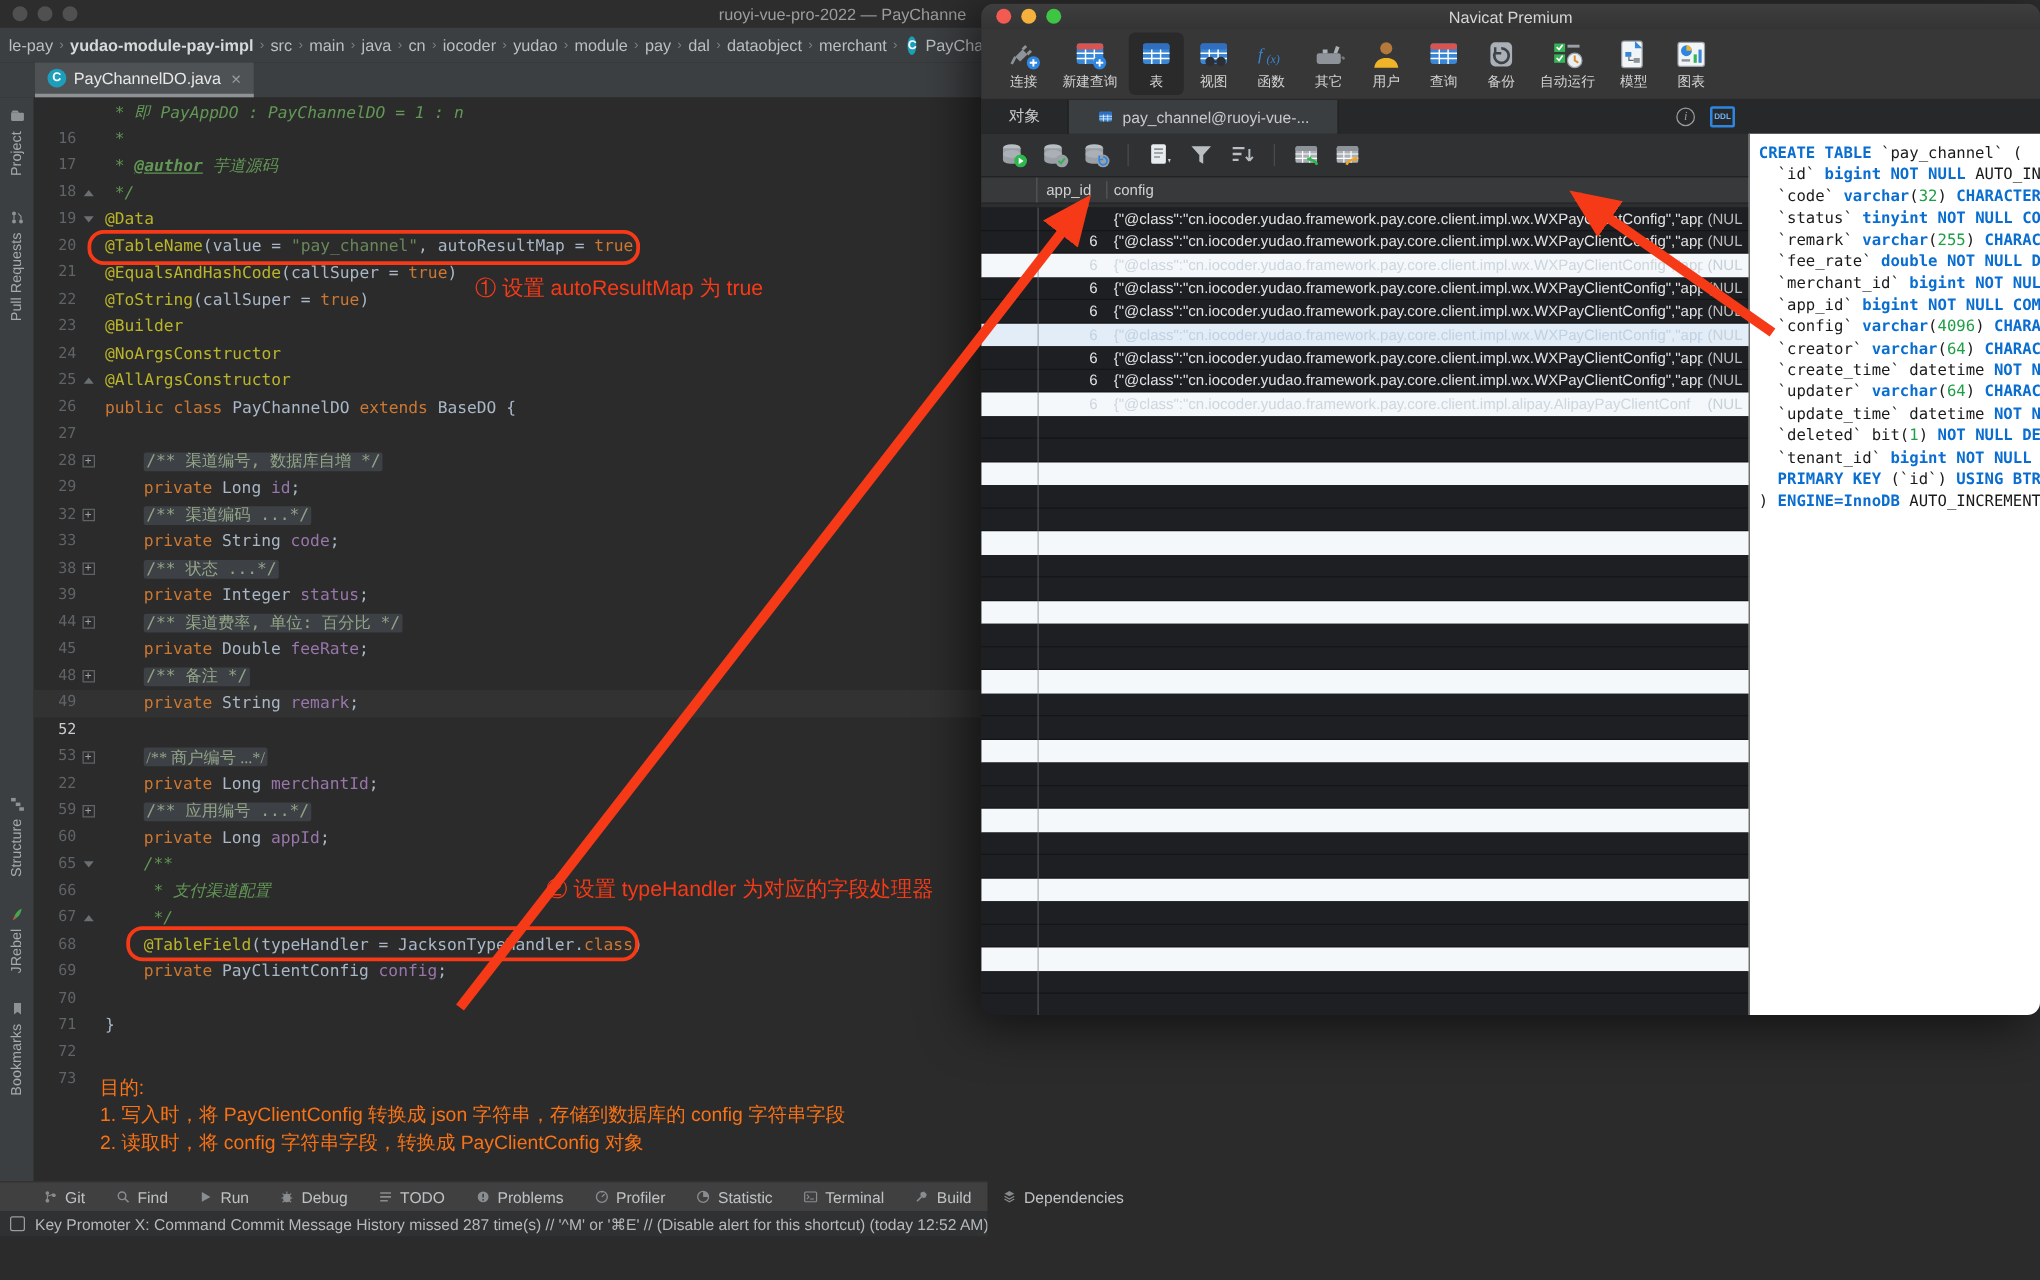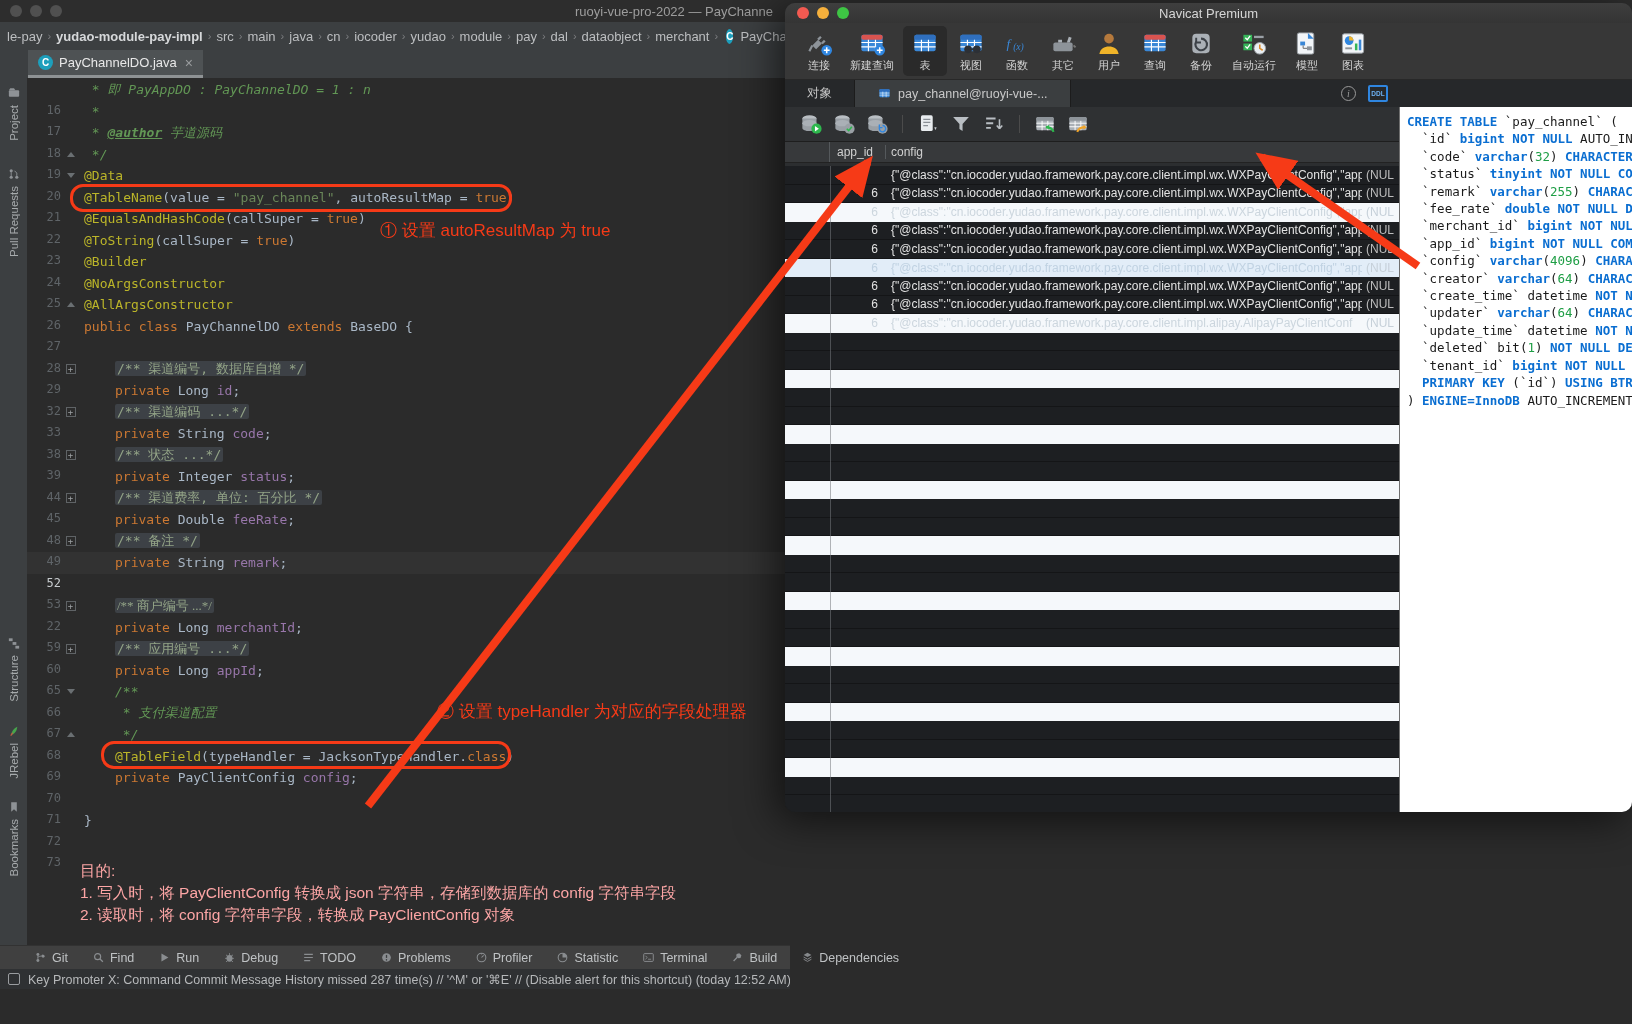--- a/index.html
+++ b/index.html
@@ -125,21 +125,21 @@
   .ddl-line { font-family:"DejaVu Sans Mono", monospace; font-size:12.5px; line-height:17.4px;
               white-space:pre; color:#1a1a1a; }
   .dk-K { color:#0a6ed1; font-weight:bold; }
   .dk-N { color:#1e9e45; }
   .dk-P { color:#1a1a1a; }
 
   
   #overlay { position:absolute; inset:0; z-index:40; pointer-events:none; }
   .red-box { position:absolute; border:3.5px solid #f63a17; border-radius:13px; z-index:41; }
   .red-note { position:absolute; color:#f63a17; font-size:17px; white-space:nowrap; z-index:41; }
-  .red-purpose { position:absolute; left:80px; top:860px; color:#fca5a5; font-size:15.5px; line-height:22px; z-index:41; }
+  .red-purpose { position:absolute; left:80px; top:860px; color:#f97316; font-size:15.5px; line-height:22px; z-index:41; }
 </style>
 </head>
 <body>
 
 <div id="app">
 
   <section id="ij">
     <div class="ij-title">
       <div class="ij-dots">
         <span class="ij-dot"></span>

